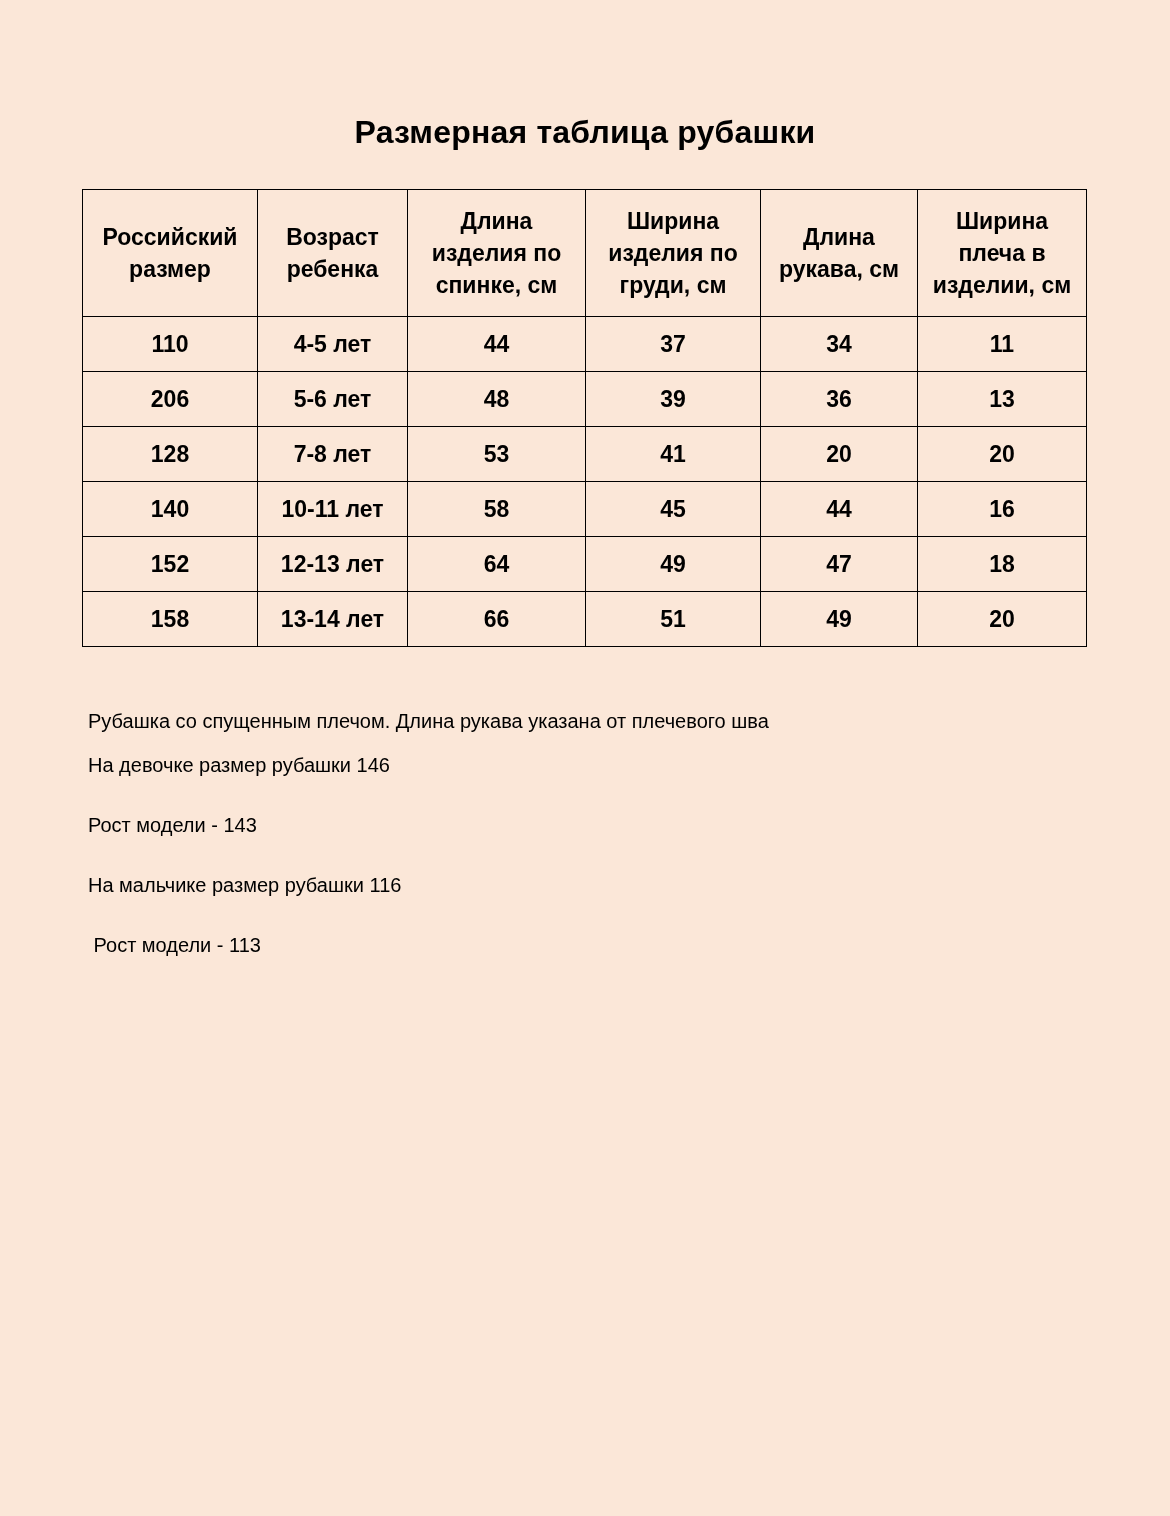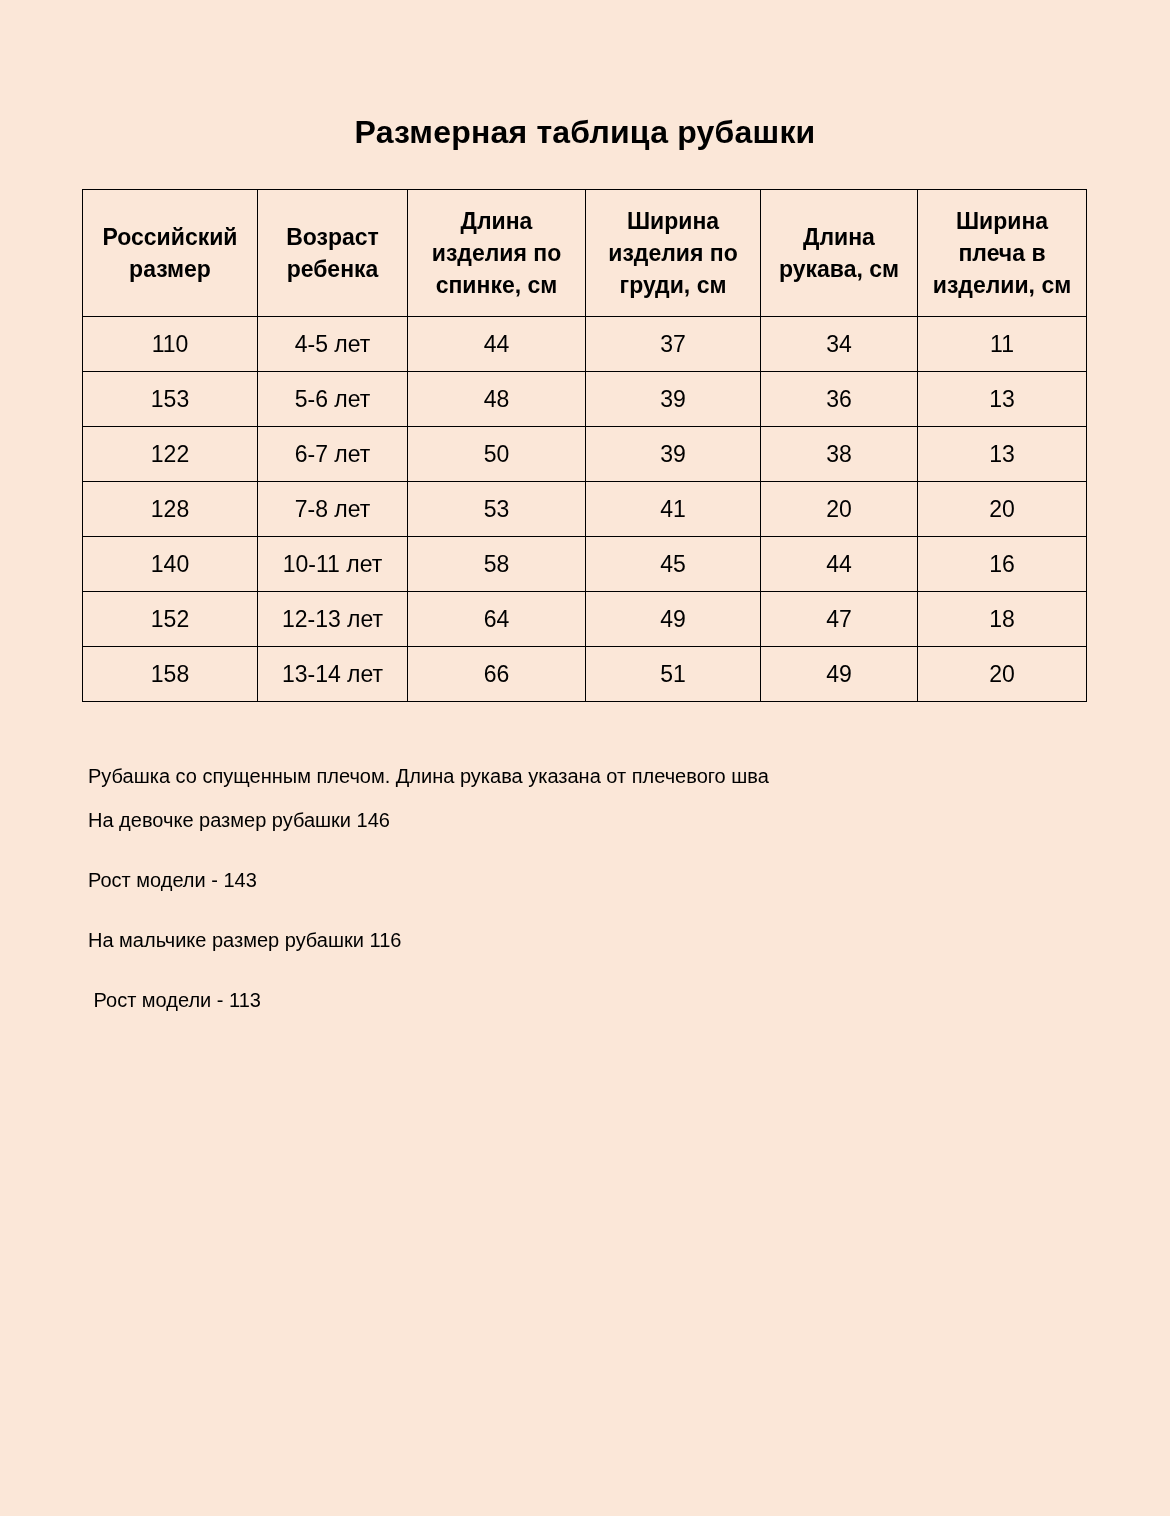--- a/index.html
+++ b/index.html
@@ -51,24 +51,24 @@
   }
   table.size-table th {
     height: 127px;
     font-size: 23px;
     font-weight: 700;
     line-height: 1.4;
   }
   table.size-table td {
     height: 55px;
     font-size: 23px;
-    font-weight: 400;
+    font-weight: 700;
   }
   table.size-table td.bold {
-    font-weight: 400;
+    font-weight: 700;
   }
   .notes {
     margin: 62px 0 0 88px;
   }
   .notes p {
     margin: 0 0 35px 0;
     font-size: 20px;
     line-height: 1.25;
     white-space: pre-wrap;
   }
@@ -105,33 +105,25 @@
     <tbody>
         <tr>
           <td class="bold">110</td>
           <td class="bold">4-5 лет</td>
           <td>44</td>
           <td>37</td>
           <td>34</td>
           <td>11</td>
         </tr>
         <tr>
-          <td class="bold">153</td>
+          <td class="bold">206</td>
           <td class="bold">5-6 лет</td>
           <td>48</td>
           <td>39</td>
           <td>36</td>
-          <td>13</td>
-        </tr>
-        <tr>
-          <td class="bold">122</td>
-          <td class="bold">6-7 лет</td>
-          <td>50</td>
-          <td>39</td>
-          <td>38</td>
           <td>13</td>
         </tr>
         <tr>
           <td class="bold">128</td>
           <td class="bold">7-8 лет</td>
           <td>53</td>
           <td>41</td>
           <td>20</td>
           <td>20</td>
         </tr>

